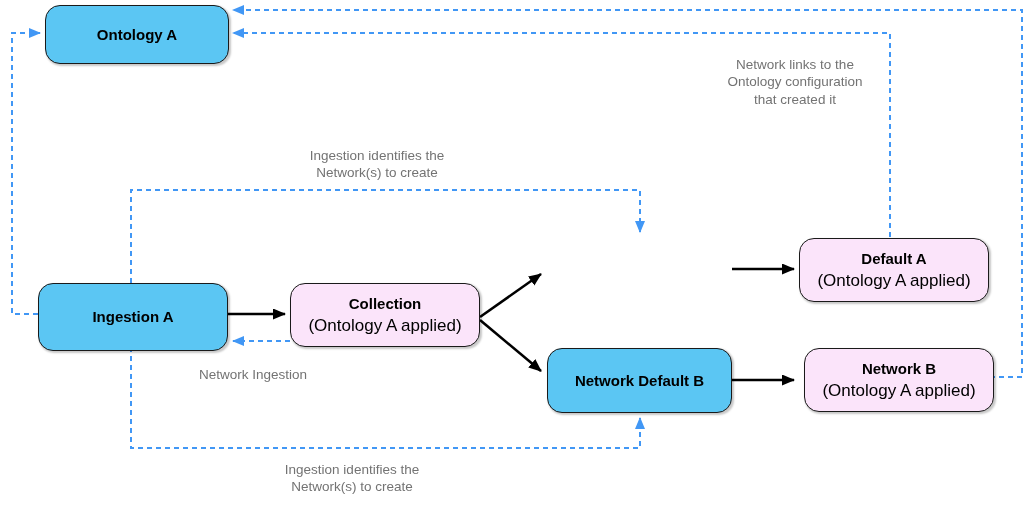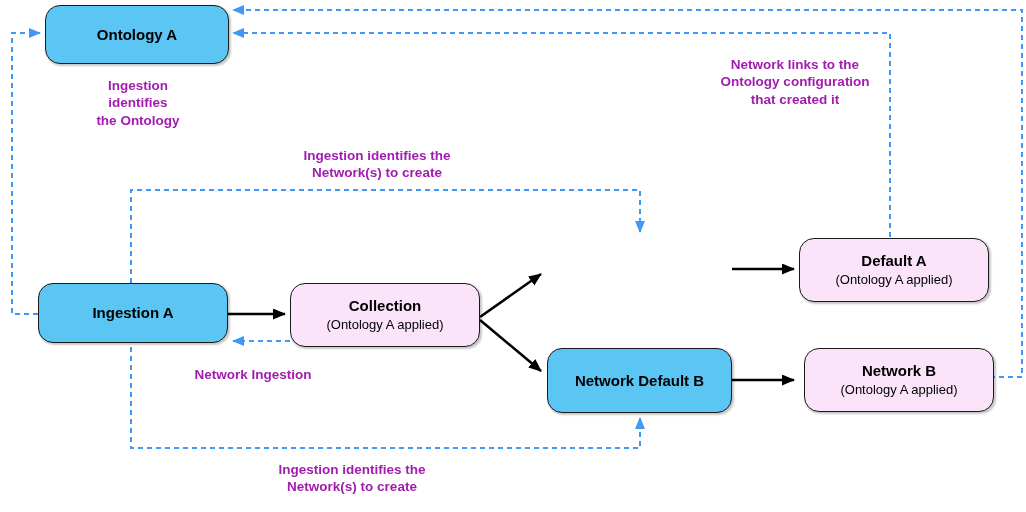--- a/index.html
+++ b/index.html
@@ -20,25 +20,25 @@
   .edge-solid{stroke:var(--line-black);stroke-width:2.6;fill:none;}
   .node{
     position:absolute;display:flex;flex-direction:column;align-items:center;justify-content:center;
     border:1.7px solid var(--border);border-radius:15px;
     box-shadow:1.5px 1.5px 2px rgba(0,0,0,0.22);
     text-align:center;padding:4px 6px;
   }
   .node.blue{background:var(--node-blue);}
   .node.pink{background:var(--node-pink);}
   .node-title{font-weight:bold;font-size:15px;color:#000;line-height:1.2;}
-  .node-sub{font-size:13px;color:#000;margin-top:3px;line-height:1.15;}
+  .node-sub{font-size:17px;color:#000;margin-top:3px;line-height:1.15;}
   .annotation{
     position:absolute;transform:translateX(-50%);
     text-align:center;white-space:pre-line;
-    font-size:13.5px;color:#a21caf;line-height:1.28;font-weight:bold;
+    font-size:13.5px;color:#737373;line-height:1.28;
   }
 </style>
 </head>
 <body>
 
 <div class="canvas">
 
   <svg class="wires">
     <defs>
       <marker id="arrow-blue" markerUnits="userSpaceOnUse" markerWidth="16" markerHeight="14" refX="11" refY="5" orient="auto">
@@ -60,21 +60,21 @@
     <path class="edge-solid" d="M 480 317 L 541 274" marker-end="url(#arrow-black)"></path>
     <path class="edge-solid" d="M 480 320 L 541 371" marker-end="url(#arrow-black)"></path>
     <path class="edge-solid" d="M 732 269 L 794 269" marker-end="url(#arrow-black)"></path>
     <path class="edge-solid" d="M 732 380 L 794 380" marker-end="url(#arrow-black)"></path>
   </svg>
 
   <div class="node blue" style="left:45px;top:5px;width:184px;height:59px">
     <div class="node-title">Ontology A</div>
   </div>
 
-  <div class="node blue" style="left:38px;top:283px;width:190px;height:60px">
+  <div class="node blue" style="left:38px;top:283px;width:190px;height:68px">
     <div class="node-title">Ingestion A</div>
   </div>
 
   <div class="node pink" style="left:290px;top:283px;width:190px;height:64px">
     <div class="node-title">Collection</div>
     <div class="node-sub">(Ontology A applied)</div>
   </div>
 
 
   <div class="node blue" style="left:547px;top:348px;width:185px;height:65px">
@@ -84,23 +84,20 @@
   <div class="node pink" style="left:799px;top:238px;width:190px;height:64px">
     <div class="node-title">Default A</div>
     <div class="node-sub">(Ontology A applied)</div>
   </div>
 
   <div class="node pink" style="left:804px;top:348px;width:190px;height:64px">
     <div class="node-title">Network B</div>
     <div class="node-sub">(Ontology A applied)</div>
   </div>
 
-  <div class="annotation" style="left:138px;top:77px">Ingestion
-identifies
-the Ontology</div>
 
   <div class="annotation" style="left:377px;top:147px">Ingestion identifies the
 Network(s) to create</div>
 
   <div class="annotation" style="left:253px;top:366px">Network Ingestion</div>
 
   <div class="annotation" style="left:352px;top:461px">Ingestion identifies the
 Network(s) to create</div>
 
   <div class="annotation" style="left:795px;top:56px">Network links to the

